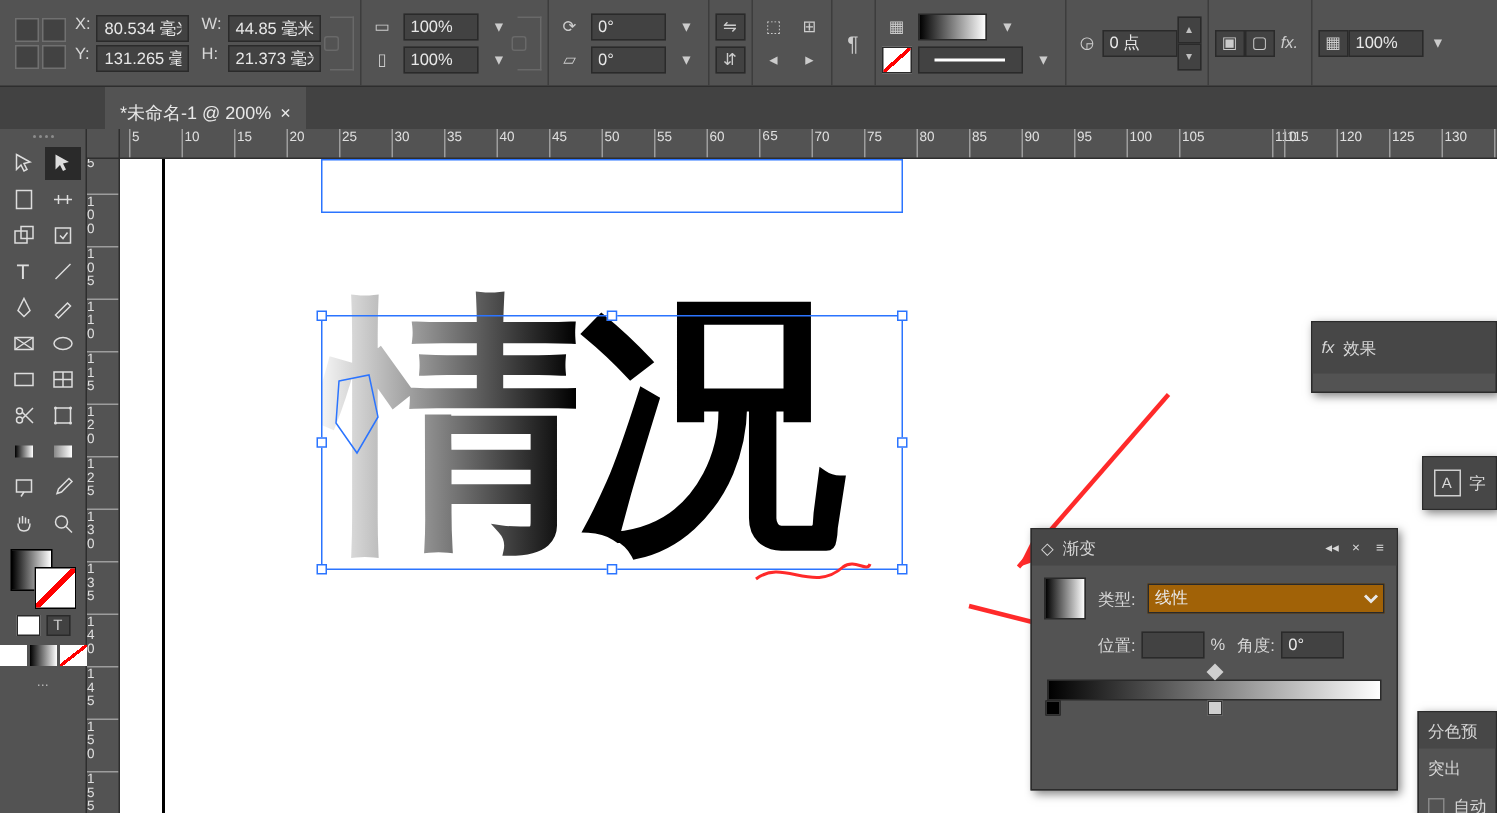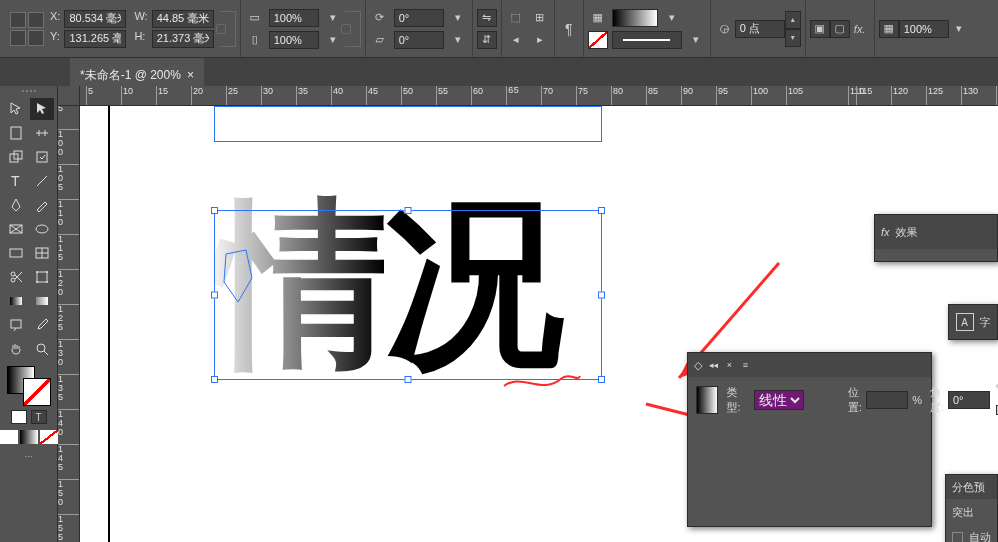--- a/index.html
+++ b/index.html
@@ -87,24 +87,24 @@
   .panel{ position:absolute; background:#535353; border:1px solid #2b2b2b; box-shadow:2px 2px 6px rgba(0,0,0,.5); color:#d7d7d7;}
   .panel .phead{ height:24px; display:flex; align-items:center; padding:0 6px; gap:6px; background:#474747;}
   .panel .phead .ttl{flex:1;}
   .panel .phead .pctl{width:10px;height:10px;display:flex;align-items:center;justify-content:center;font-size:9px;}
   .panel-fx{ left:874px; top:128px; width:124px; height:48px;}
   .panel-fx .phead{height:34px;}
   .panel-char{ left:948px; top:218px; width:50px; height:36px;}
   .panel-char .phead{height:34px; justify-content:center;}
   .panel-char .phead .ab{ width:18px;height:18px;border:1px solid #d0d0d0;display:flex;align-items:center;justify-content:center;font-size:10px;}
   .panel-grad{ left:687px; top:266px; width:245px; height:175px;}
-  .panel-grad .body{ padding:8px; display:flex; gap:8px;}
+  .panel-grad .body{ padding:8px; display:flex; flex-direction:column; gap:8px;}
   .panel-grad .row{ display:flex; align-items:center; gap:8px;}
   .panel-grad .sw{ width:28px; height:28px; background:linear-gradient(to right,#000,#fff); border:1px solid #2a2a2a;}
-  .panel-grad select{ background:#701a75;border:1px solid #2a2a2a;color:#e8e8e8;height:20px;font-size:14px; flex:1;}
+  .panel-grad select{ background:#a16207;border:1px solid #2a2a2a;color:#e8e8e8;height:20px;font-size:11px; flex:1;}
   .panel-grad .field{ display:flex; align-items:center; gap:4px;}
   .panel-grad .field input{ width:42px;}
   .panel-grad .revico{ display:inline-flex; width:22px;height:16px;border:1px solid #888;align-items:center;justify-content:center;}
   .grad-bar{ height:14px; background:linear-gradient(to right,#000,#fff); border:1px solid #2a2a2a; position:relative; margin:6px 2px 0 2px;}
   .grad-bar .diamond{ position:absolute; top:-10px; left:50%; width:8px;height:8px; background:#cfcfcf; transform:translateX(-50%) rotate(45deg);}
   .grad-bar .stop{ position:absolute; bottom:-11px; width:10px; height:10px; background:#cfcfcf; border:1px solid #333;}
   .grad-bar .stop.s1{ left:-2px; background:#000;}
   .grad-bar .stop.s2{ left:50%; transform:translateX(-50%);} 
   .panel-sep{ left:945px; top:388px; width:53px;}
   .panel-sep .body{ padding:6px; display:flex; flex-direction:column; gap:10px; font-size:11px;}
@@ -520,20 +520,21 @@
   <div class="panel panel-char">
     <div class="phead">
       <span class="ab">A</span>
       <span>字</span>
     </div>
   </div>
 
   <div class="panel panel-grad">
     <div class="phead">
       <span>◇</span>
+      <span class="ttl">渐变</span>
       <span class="pctl">◂◂</span>
       <span class="pctl">×</span>
       <span class="pctl">≡</span>
     </div>
     <div class="body">
       <div class="row">
         <div class="sw"></div>
         <span>类型:</span>
         <select><option>线性</option></select>
       </div>

